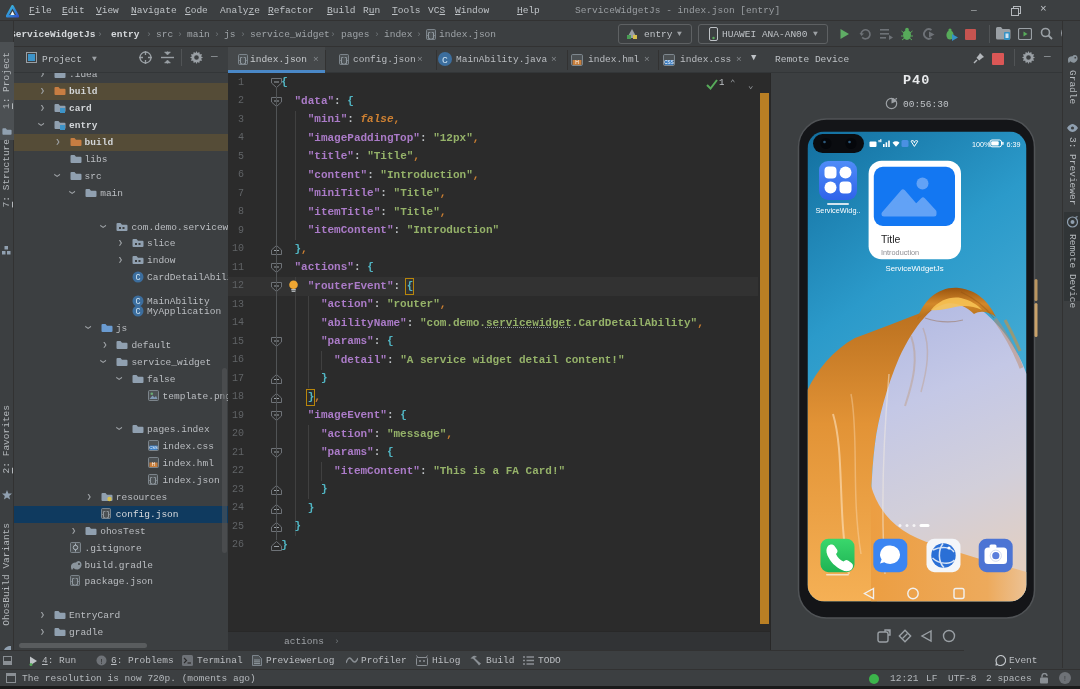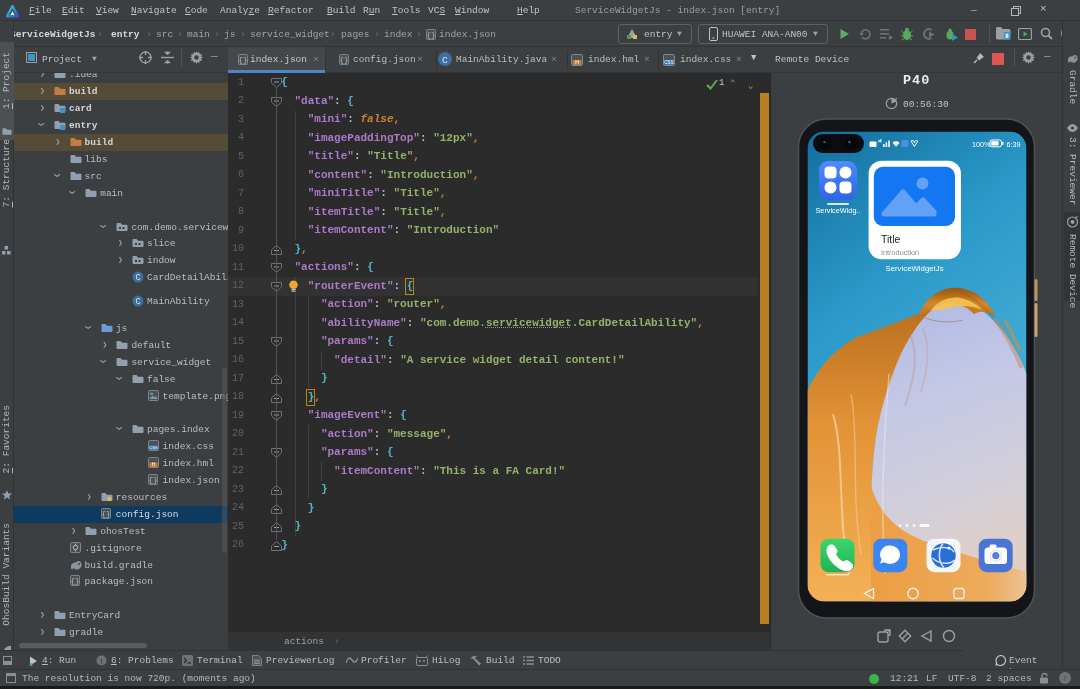--- a/index.html
+++ b/index.html
@@ -382,20 +382,26 @@
         <svg class="abs" style="left:118.0px;top:2px" width="12" height="12">
           <use href="#i-class"></use>
         </svg>
         <span class="lbl" style="left:133.0px">CardDetailAbility</span>
       </div>
     <div class="trow" style="top:220px">
         <svg class="abs" style="left:118.0px;top:2px" width="12" height="12">
           <use href="#i-class"></use>
         </svg>
         <span class="lbl" style="left:133.0px">MainAbility</span>
+      </div>
+    <div class="trow" style="top:230.0px">
+        <svg class="abs" style="left:118.0px;top:2px" width="12" height="12">
+          <use href="#i-class"></use>
+        </svg>
+        <span class="lbl" style="left:133.0px">MyApplication</span>
       </div>
     <div class="trow" style="top:246.9px">
         <span class="chev" style="left:71.8px;top:3px;transform:rotate(90deg)">❯</span>
         <svg class="abs" style="left:86.8px;top:3px" width="12" height="10" viewBox="0 0 12 10">
           <path d="M0.5 2 A1 1 0 0 1 1.5 1 H4.5 L6 2.8 H10.5 A1 1 0 0 1 11.5 3.8 V8 A1 1 0 0 1 10.5 9 H1.5 A1 1 0 0 1 0.5 8 Z" fill="#6a9bd1"></path>
         </svg>
         <span class="lbl" style="left:101.8px">js</span>
       </div>
     <div class="trow" style="top:263.8px">
         <span class="chev" style="left:88.4px">❯</span>

